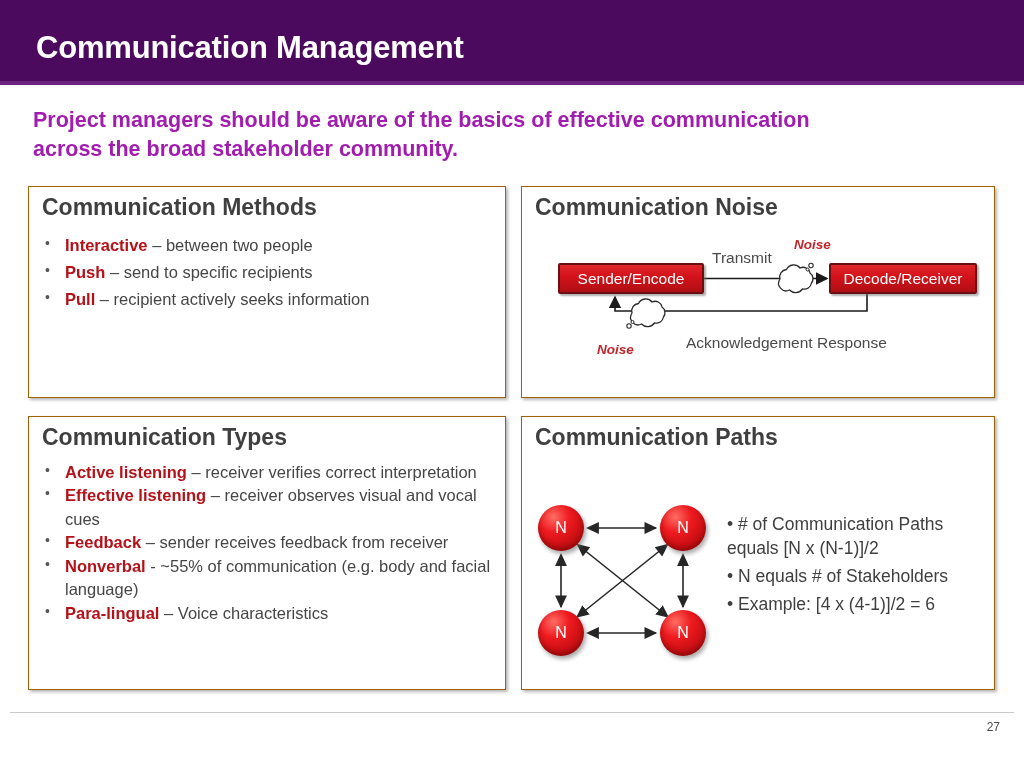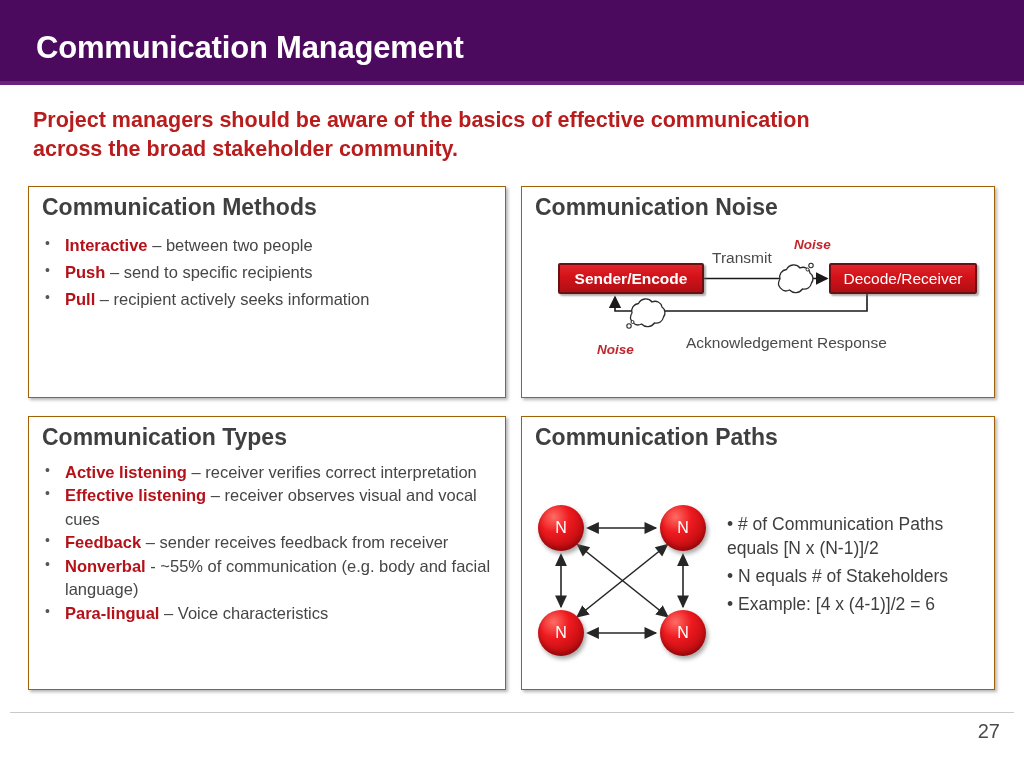--- a/index.html
+++ b/index.html
@@ -38,21 +38,21 @@
     white-space: nowrap;
   }
 
   
   .subtitle {
     position: absolute;
     left: 33px; top: 106px;
     width: 830px;
     font-size: 21.5px;
     font-weight: bold;
-    color: #b91c1c;
+    color: #a21caf;
     line-height: 1.33;
   }
 
   
   .box {
     position: absolute;
     background: #ffffff;
     border: 1px solid #a16207;
     box-shadow: 2px 2px 3px rgba(120,120,120,0.55);
     box-sizing: border-box;
@@ -111,21 +111,21 @@
     border-radius: 2px;
     box-shadow: 2px 2px 2px rgba(110,110,110,0.55);
     color: #ffffff;
     font-size: 15.5px;
     display: flex;
     align-items: center;
     justify-content: center;
     box-sizing: border-box;
     white-space: nowrap;
   }
-  .redbox-sender   { left: 36px;  top: 76px; width: 146px; height: 31px; font-weight: bold; }
+  .redbox-sender   { left: 36px;  top: 76px; width: 146px; height: 31px; }
   .redbox-receiver { left: 307px; top: 76px; width: 148px; height: 31px; }
 
   .lbl {
     position: absolute;
     color: #4A4A4A;
     font-size: 15.5px;
     white-space: nowrap;
   }
   .lbl-transmit { left: 190px; top: 62px; }
   .lbl-ack  { left: 164px; top: 146px; text-align: center; width: 178px; line-height: 1.25; }
@@ -177,21 +177,21 @@
 
   
   .footer-rule {
     position: absolute;
     left: 10px; top: 712px; width: 1004px; height: 1px;
     background: #C9C9C9;
   }
   .page-number {
     position: absolute;
     right: 24px; top: 720px;
-    font-size: 20px;
+    font-size: 12px;
     color: #4A4A4A;
   }
   svg { display: block; }
 </style>
 </head>
 <body>
 
 <div class="slide">
 
   <div class="header-bar"></div>

